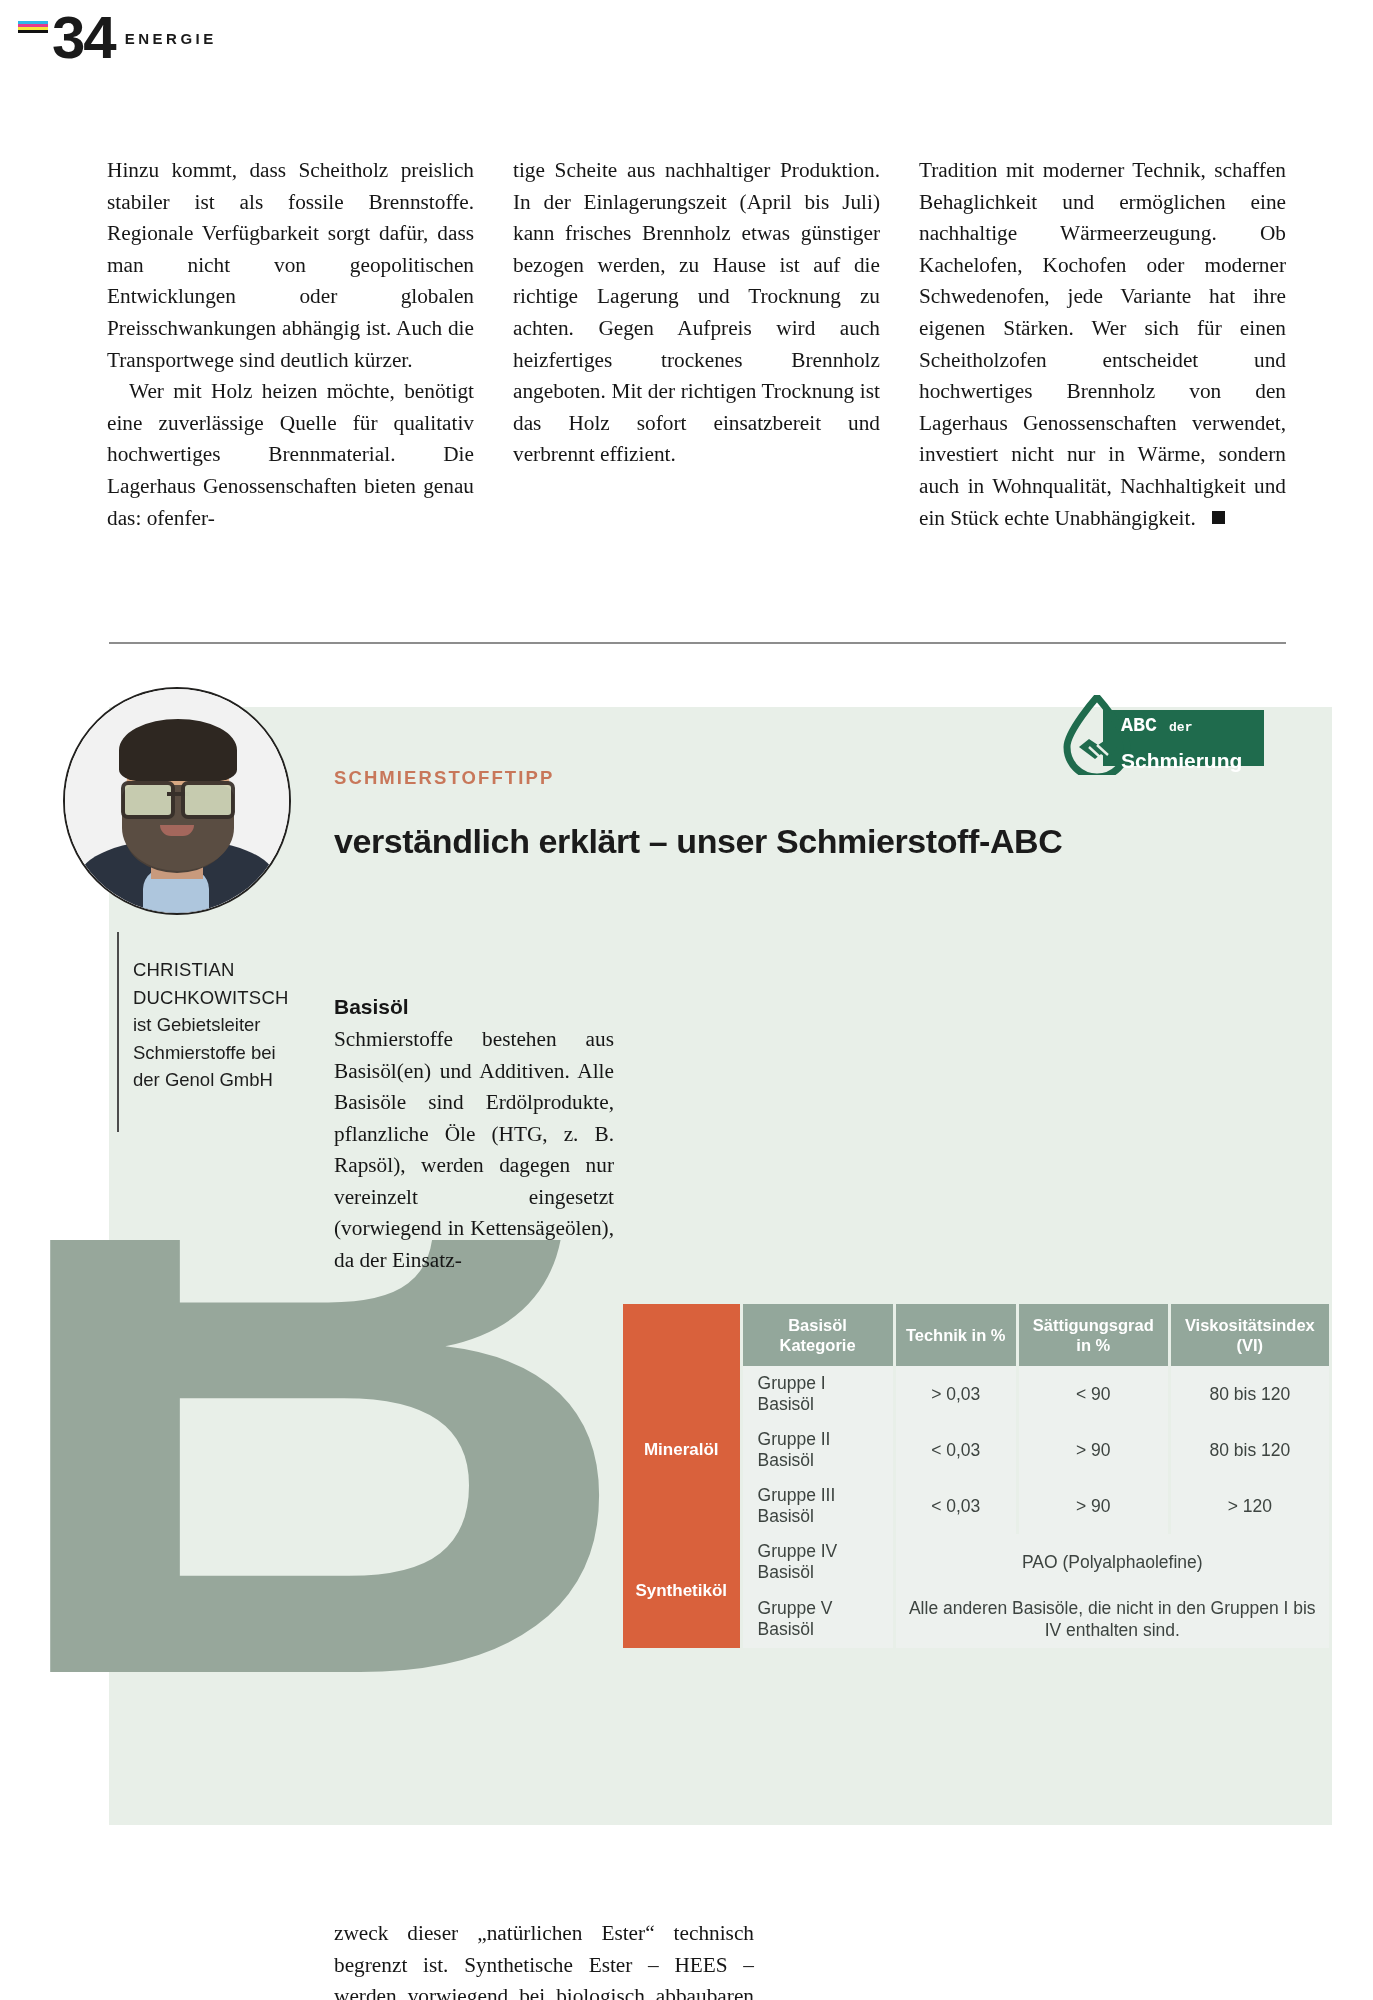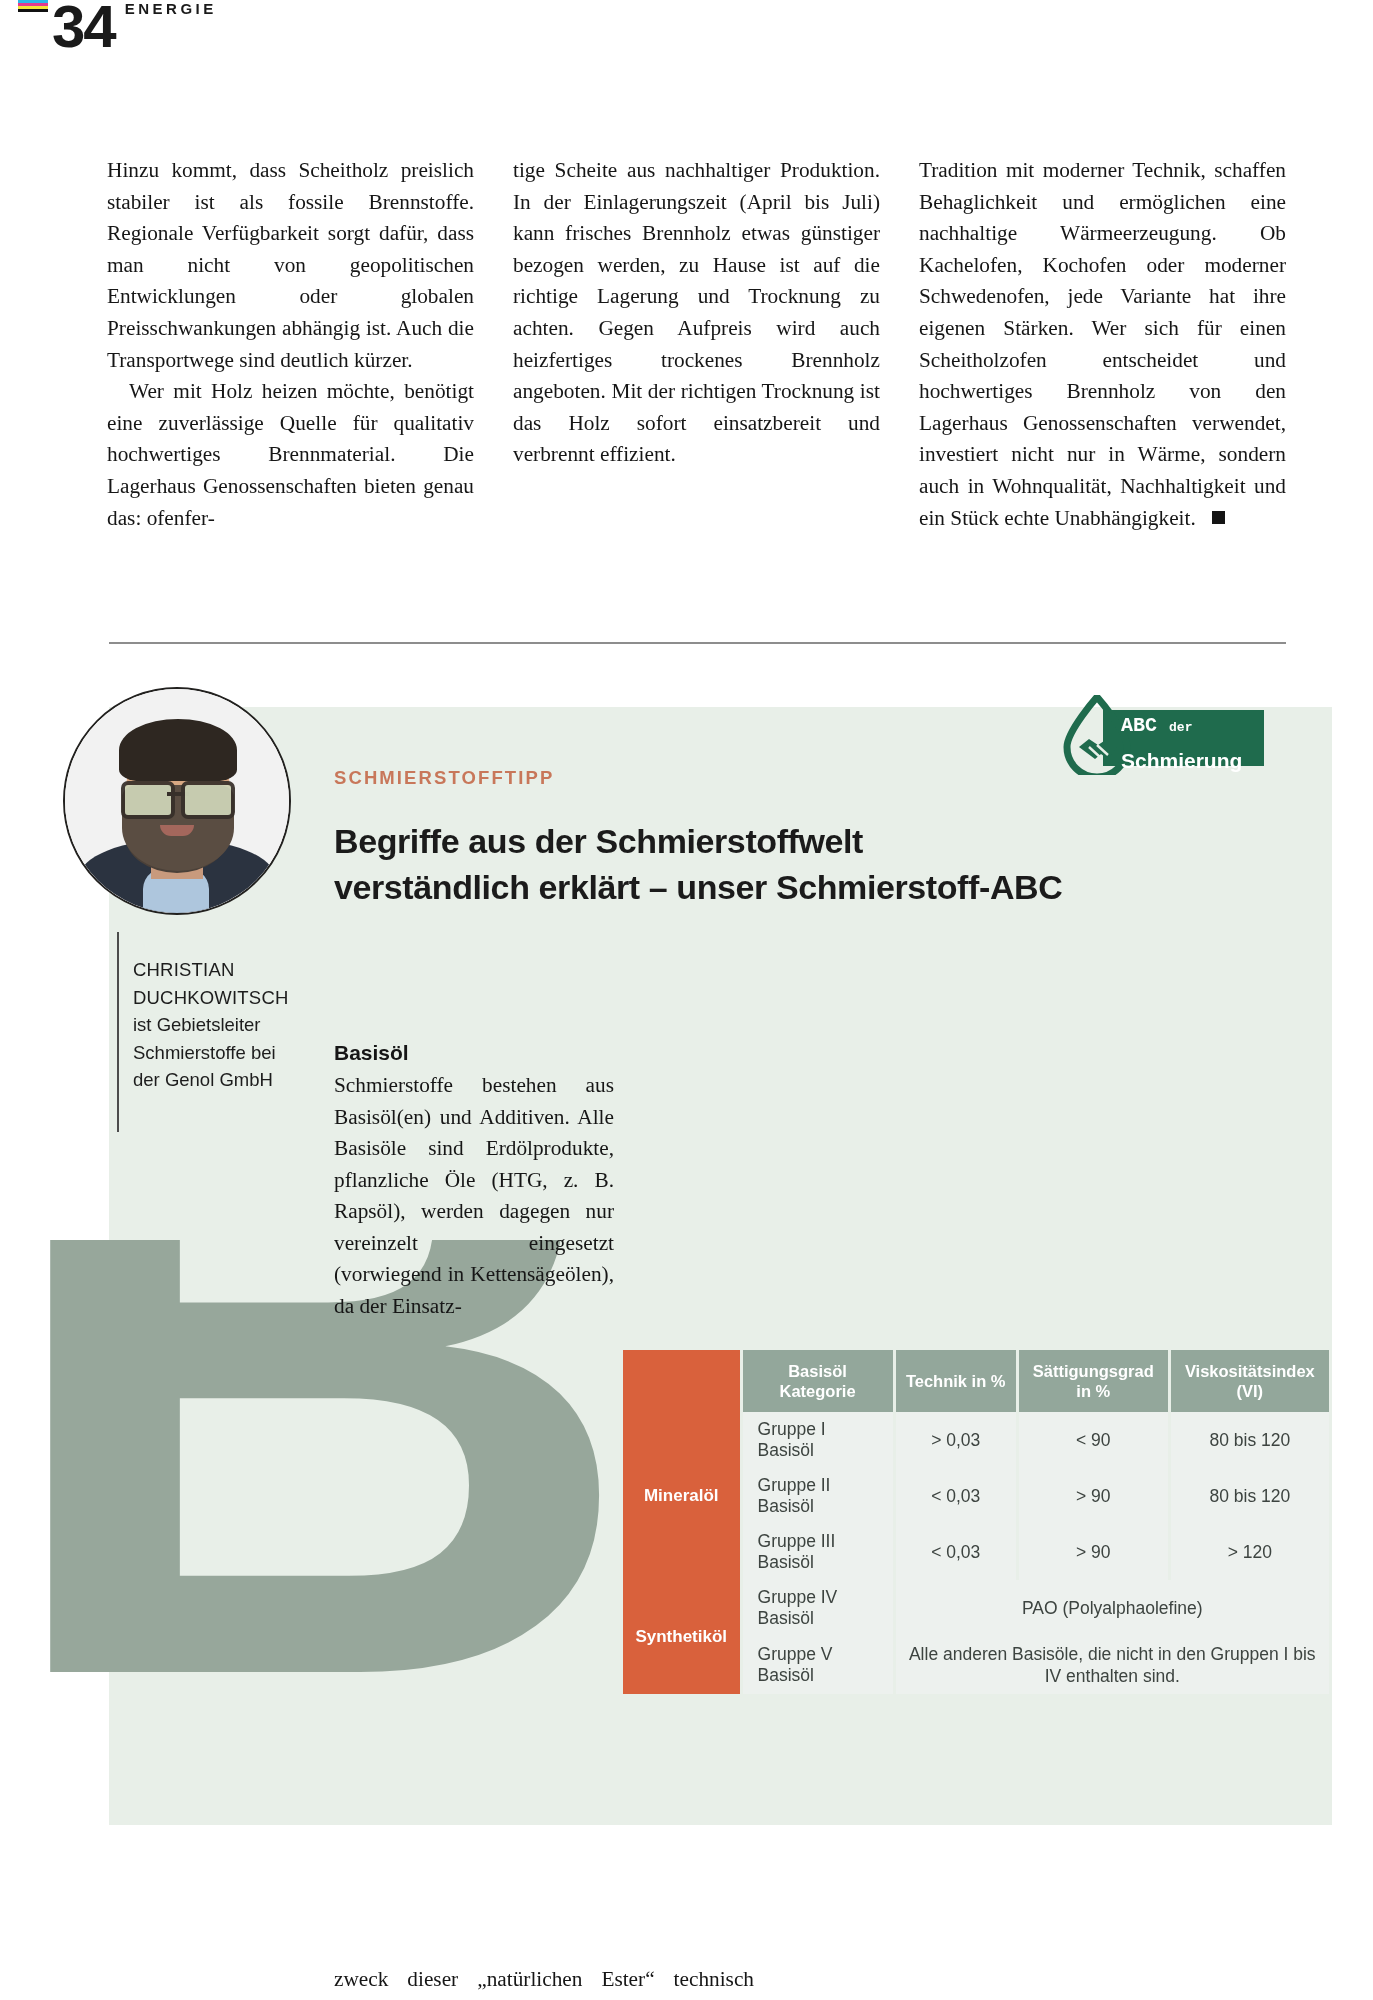--- a/index.html
+++ b/index.html
@@ -6,21 +6,21 @@
   body{
     width:1373px;height:2000px;
     background:#ffffff;
     font-family:"Liberation Serif", serif;
     position:relative;
     overflow:hidden;
   }
   .page{position:relative;width:1373px;height:2000px;}
 
   
-  .folio{position:absolute;left:18px;top:0;display:flex;align-items:flex-start;}
+  .folio{position:absolute;left:18px;top:11px;display:flex;align-items:center;}
   .regmarks{display:flex;flex-direction:column;width:30px;margin-right:4px;margin-bottom:22px;}
   .regmarks i{display:block;height:3px;width:30px;}
   .folio-num{
     font-family:"Liberation Sans", sans-serif;
     font-weight:bold;font-size:60px;line-height:54px;color:#1a1a1a;
     letter-spacing:-2px;
   }
   .folio-sec{
     font-family:"Liberation Sans", sans-serif;
     font-weight:bold;font-size:15px;letter-spacing:3.5px;color:#1a1a1a;
@@ -166,21 +166,20 @@
   <div class="rule"></div>
 
   <div class="panel"></div>
 
   <div class="wm-clip">
     <div class="watermark" style="top:-200px">B</div>
   </div>
 
   <div class="eyebrow relz">SCHMIERSTOFFTIPP</div>
   <div class="headline relz">
-    <div>Begriffe aus der Schmierstoffwelt</div>
     <div>verständlich erklärt – unser Schmierstoff-ABC</div>
   </div>
 
   <div class="logo">
     <div class="banner"></div>
     <svg class="drop" viewBox="0 0 76 80">
       <path d="M38 2 C38 2 8 36 8 52 A30 30 0 0 0 68 52 C68 36 38 2 38 2 Z" fill="none" stroke="#1f6b4d" stroke-width="7"></path>
       <path d="M20 52 l10 -8 l9 6 l9 -6 l10 8 l-9 12 l-7 -5 l-6 5 z" fill="#1f6b4d"></path>
       <path d="M22 56 l12 10 M30 52 l12 11 M38 50 l11 10" stroke="#e8efe8" stroke-width="2.4" fill="none"></path>
     </svg>

